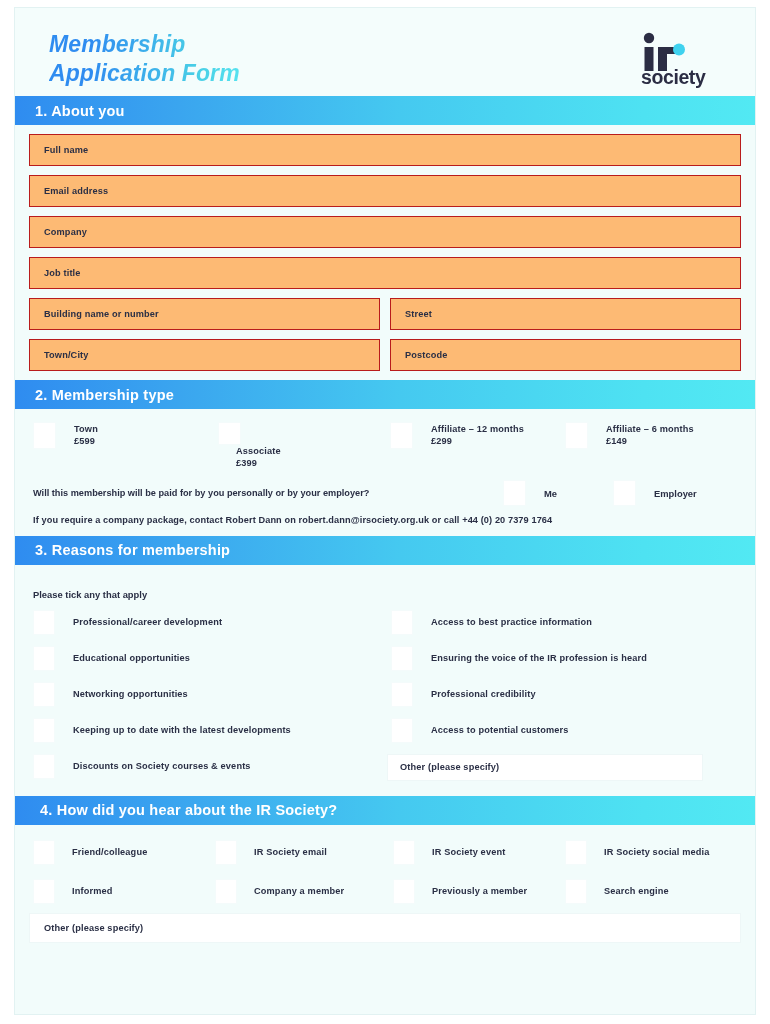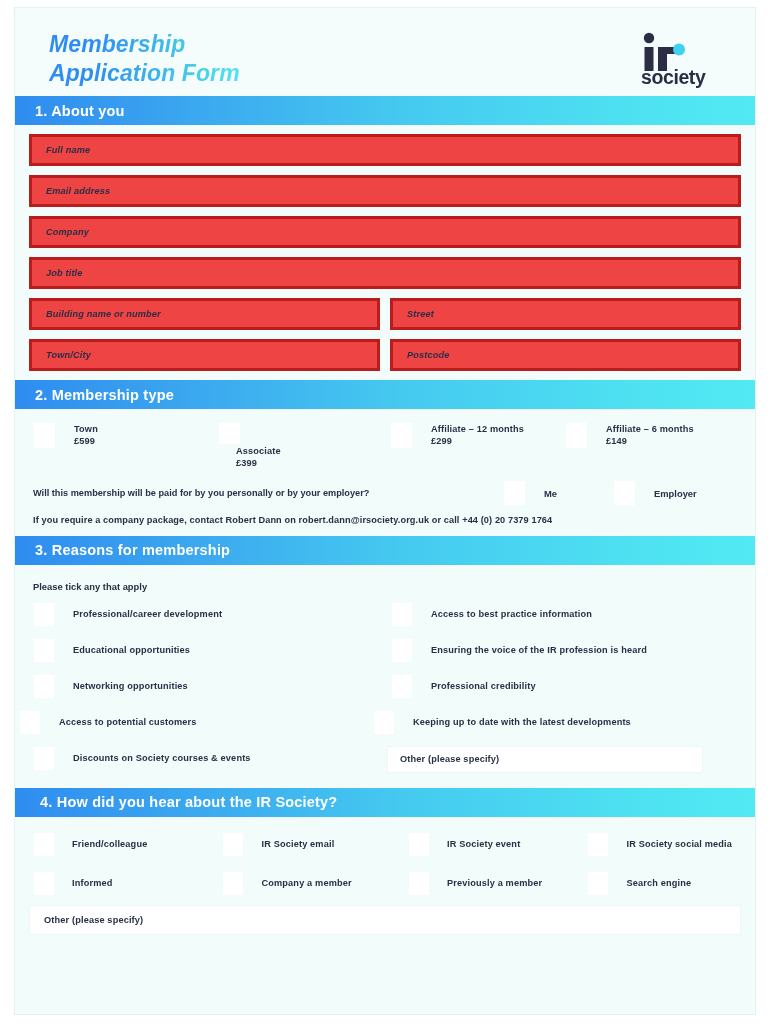--- a/index.html
+++ b/index.html
@@ -77,28 +77,27 @@
     font-weight: bold;
     letter-spacing: .2px;
   }
 
   
   .body { padding: 0 14px; }
 
   
   .field-row { display: flex; gap: 10px; margin-top: 9px; }
   .field {
-    background: #ef4444;
-    border: 3px solid #b91c1c;
+    background: #fdba74;
+    border: 1px solid #b91c1c;
     height: 32px;
     display: flex;
     align-items: center;
     padding-left: 14px;
     flex: 1;
-    font-style: italic;
   }
   .field .lbl {
     font-size: 9.2px;
     font-weight: bold;
     color: #2a2f45;
     letter-spacing: .15px;
   }
   .spacer-9 { height: 9px; }
 
   
@@ -155,20 +154,21 @@
     color: #2a2f45;
     letter-spacing: .1px;
   }
 
   
   .s3-intro {
     padding: 16px 0 0 18px;
     font-size: 9.4px;
     font-weight: bold;
     color: #2a2f45;
+    margin-top: 8px;
   }
   .s3-grid { padding: 10px 0 0 0; }
   .s3-row {
     display: flex;
     height: 36px;
     align-items: flex-start;
   }
   .s3-cell { display: flex; align-items: center; }
   .s3-cell.left  { width: 372px; padding-left: 18px; }
   .s3-cell.right { width: 340px; padding-left: 4px; }
@@ -183,21 +183,20 @@
     padding-left: 12px;
     width: 316px;
   }
 
   
   .s4-row {
     display: flex;
     height: 39px;
     align-items: center;
     padding-left: 18px;
-    gap: 8px;
   }
   .s4-cell { display: flex; align-items: center; }
   .s4-cell .txt { margin-left: 17px; }
   .c1 { width: 182px; }
   .c2 { width: 178px; }
   .c3 { width: 172px; }
   .c4 { width: 168px; }
 
   .s4-other {
     margin: 2px 14px 0 14px;
@@ -365,27 +364,27 @@
           <div class="s3-cell left">
             <div class="cbox-sm"></div>
             <div class="ck-text txt">Networking opportunities</div>
           </div>
           <div class="s3-cell right">
             <div class="cbox-sm"></div>
             <div class="ck-text txt">Professional credibility</div>
           </div>
         </div>
         <div class="s3-row">
+          <div class="s3-cell left">
+            <div class="cbox-sm"></div>
+            <div class="ck-text txt">Keeping up to date with the latest developments</div>
+          </div>
           <div class="s3-cell right">
             <div class="cbox-sm"></div>
             <div class="ck-text txt">Access to potential customers</div>
-          </div>
-          <div class="s3-cell left">
-            <div class="cbox-sm"></div>
-            <div class="ck-text txt">Keeping up to date with the latest developments</div>
           </div>
         </div>
         <div class="s3-row">
           <div class="s3-cell left">
             <div class="cbox-sm"></div>
             <div class="ck-text txt">Discounts on Society courses &amp; events</div>
           </div>
           <div class="s3-cell right" style="padding-left:0;">
             <div class="other-wide">
               <span class="ck-text">Other (please specify)</span>

